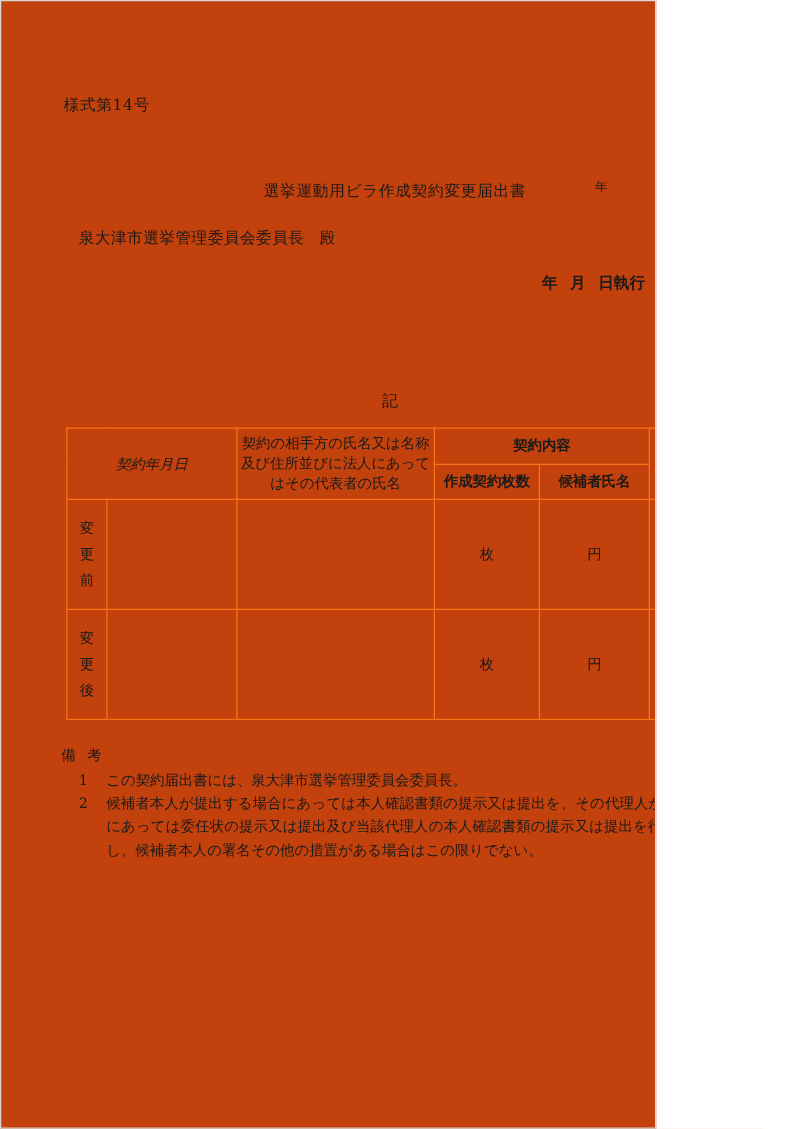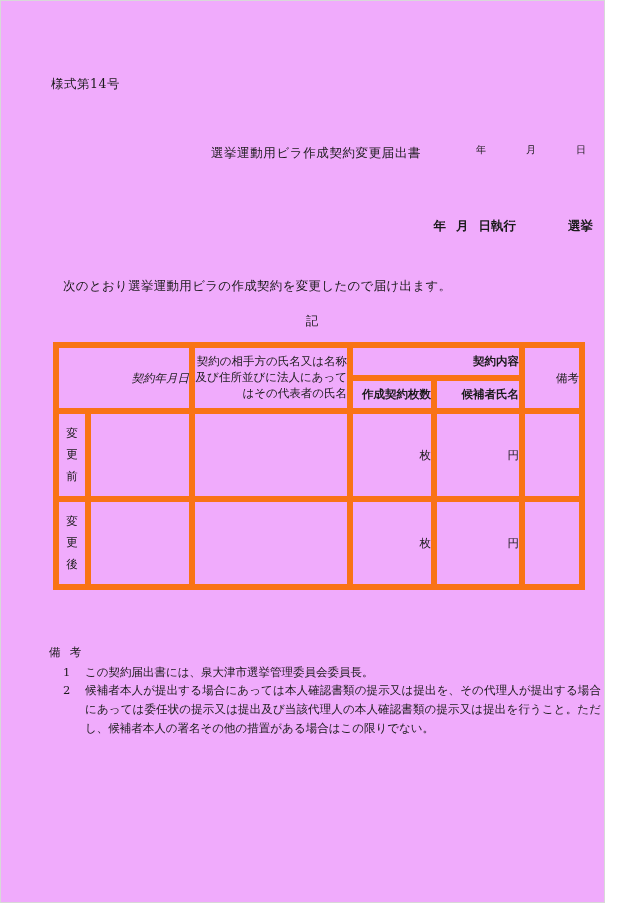--- a/index.html
+++ b/index.html
@@ -6,23 +6,23 @@
     margin: 0;
     padding: 0;
     background: #ffffff;
   }
   body {
     font-family: "Liberation Serif", "DejaVu Serif", serif;
     color: #1a1a1a;
   }
   .page {
     position: relative;
-    width: 605px;
+    width: 525px;
     height: 903px;
-    background: #f0abfc;
+    background: #c2410c;
     border: 1px solid #d8d8d8;
     box-sizing: border-box;
     overflow: hidden;
   }
 
   
   .abs { position: absolute; white-space: nowrap; }
   .jp  { font-family: "DejaVu Serif", "Liberation Serif", serif; }
 
   
@@ -96,25 +96,25 @@
     left: 52px;
     top: 341px;
     width: 526px;
   }
   table.form-table {
     border-collapse: collapse;
     width: 526px;
     table-layout: fixed;
   }
   table.form-table td {
-    border: 6px solid #f97316;
+    border: 1px solid #f97316;
     font-size: 11.5px;
     padding: 0;
     vertical-align: middle;
-    text-align: right;
+    text-align: center;
   }
 
   
   .col-vlabel { width: 32px; }
   .col-date   { width: 104px; }
   .col-party  { width: 158px; }
   .col-sheets { width: 84px; }
   .col-amount { width: 88px; }
   .col-remark { width: 60px; }
 
@@ -146,21 +146,20 @@
   }
 
   
   .notes {
     position: absolute;
     left: 48px;
     top: 594px;
     width: 552px;
     font-size: 11.5px;
     line-height: 1.62;
-    margin-top: 48px;
   }
   .notes-title { letter-spacing: 0.2px; margin-bottom: 1px; }
   .notes-title .sp { display: inline-block; width: 9px; }
   .note-row {
     display: flex;
     align-items: flex-start;
     padding-left: 14px;
   }
   .note-num {
     flex: 0 0 auto;
@@ -179,27 +178,29 @@
 <div class="page">
 
   <div class="abs jp form-no">様式第14号</div>
 
   <div class="abs jp doc-title">選挙運動用ビラ作成契約変更届出書</div>
 
   <div class="abs jp date-line-top">
     <span>年</span><span class="gap"></span><span>月</span><span class="gap"></span><span>日</span>
   </div>
 
+  <div class="abs jp addressee">
+    <span>泉大津市選挙管理委員会委員長</span><span class="sp"></span><span>殿</span>
+  </div>
 
   <div class="abs jp election-line">
     <span>年</span><span class="sp1"></span><span>月</span><span class="sp1"></span><span>日執行</span><span class="sp2"></span><span>選挙</span>
   </div>
 
 
-  <div class="abs jp statement">次のとおり選挙運動用ビラの作成契約を変更したので届け出ます。</div>
 
   <div class="abs jp ki">記</div>
 
   <div class="tbl-wrap">
     <table class="form-table">
       <colgroup>
         <col class="col-vlabel">
         <col class="col-date">
         <col class="col-party">
         <col class="col-sheets">

